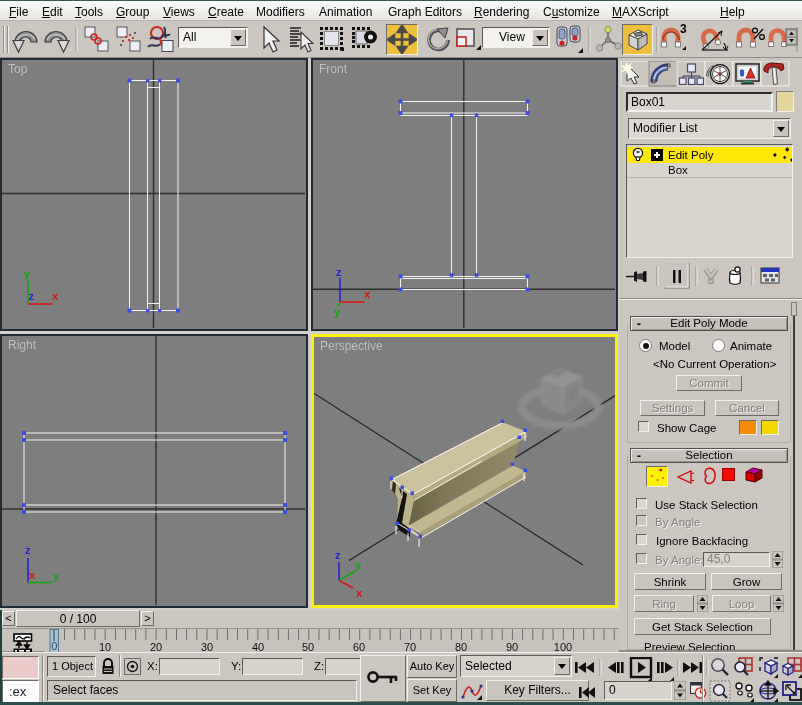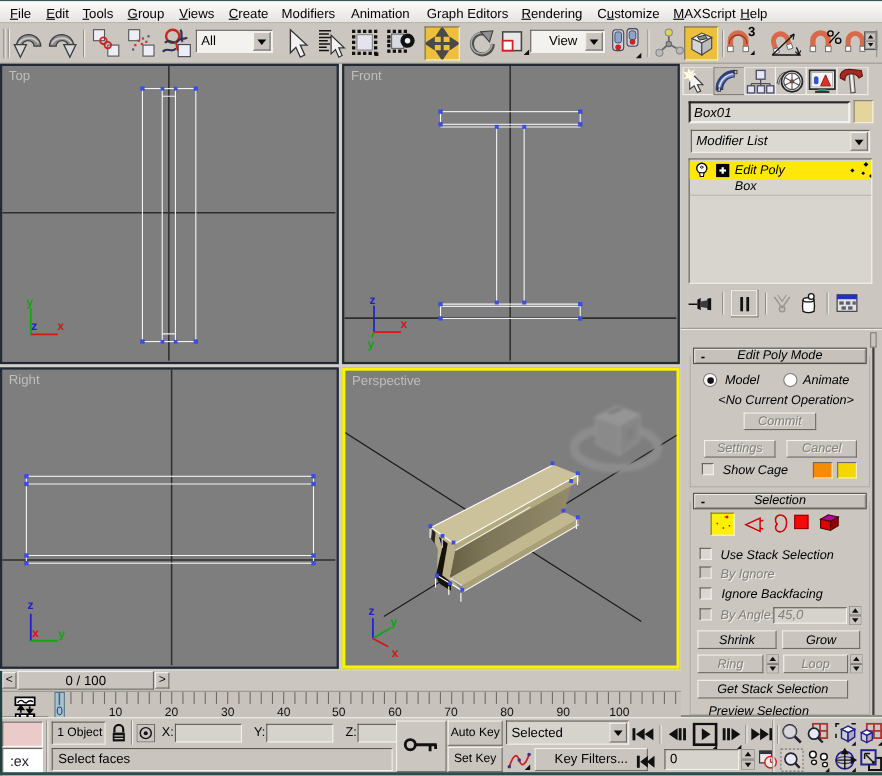--- a/index.html
+++ b/index.html
@@ -15,21 +15,21 @@
 .tbbtn-y { position:absolute; background:#EDBF3D; border:1px solid #8A8781; border-top-color:#6E6B66; border-left-color:#6E6B66; border-right-color:#F4F2EF; border-bottom-color:#F4F2EF; }
 
 .dropfield { position:absolute; background:#DCD9D3; border:1px solid #87847E; border-top-color:#5E5B57; border-left-color:#5E5B57; border-right-color:#F2F0ED; border-bottom-color:#F2F0ED; font-size:12px; color:#000; }
 .droparrow { position:absolute; right:1px; top:1px; bottom:1px; width:16px; background:#C9C5BE; border:1px solid #F2F0ED; border-right-color:#6E6B66; border-bottom-color:#6E6B66; }
 .droparrow:after { content:""; position:absolute; left:3px; top:6px; border:4px solid transparent; border-top:5px solid #000; }
 
 #vparea { left:0; top:58px; width:620px; height:552px; background:#D2CFCB; }
 .vp { position:absolute; background:#7E7E7E; border:2.5px solid #222A36; }
 .vplabel { position:absolute; left:6px; top:2px; font-size:12px; color:#BEBEBE; }
 
-#cpanel { left:619px; top:58px; width:183px; height:594px; background:#CBC7C0;font-style:italic; }
+#cpanel { left:619px; top:58px; width:183px; height:594px; background:#CBC7C0; }
 .sunken { position:absolute; background:#DAD7D1; border:1px solid #F2F0ED; border-top-color:#5E5B57; border-left-color:#5E5B57; }
 .btn { position:absolute; background:#C9C5BE; border:1px solid #F2F0ED; border-right-color:#6E6B66; border-bottom-color:#6E6B66; font-size:11.5px; color:#000; text-align:center; }
 .btn.dis { color:#83807B; text-shadow:1px 1px 0 #F0EEEB; }
 .rollhdr { position:absolute; background:#C6C2BB; border:1px solid #55534F; box-shadow:inset 1px 1px 0 #EFEDEA, inset -1px -1px 0 #97948E; font-size:11.5px; color:#000; text-align:center; height:15px; }
 .rollhdr .minus { position:absolute; left:6px; top:0px; font-size:12px; font-weight:bold; }
 .rollframe { position:absolute; border:1px solid #B0ADA6; border-top:none; }
 .ckbox { position:absolute; width:11px; height:11px; background:#DAD7D1; border:1px solid #F2F0ED; border-top-color:#5E5B57; border-left-color:#5E5B57; }
 .cklabel { position:absolute; font-size:11.5px; color:#000; white-space:nowrap; }
 .cklabel.dis { color:#83807B; text-shadow:1px 1px 0 #F0EEEB; }
 
@@ -45,21 +45,21 @@
   <span style="left:75px"><u>T</u>ools</span>
   <span style="left:116px"><u>G</u>roup</span>
   <span style="left:163px"><u>V</u>iews</span>
   <span style="left:208px"><u>C</u>reate</span>
   <span style="left:256px">Modifiers</span>
   <span style="left:319px">Animation</span>
   <span style="left:388px">Graph Editors</span>
   <span style="left:474px"><u>R</u>endering</span>
   <span style="left:543px">C<u>u</u>stomize</span>
   <span style="left:612px"><u>M</u>AXScript</span>
-  <span style="left:673px"><u>H</u>elp</span>
+  <span style="left:720px"><u>H</u>elp</span>
 </div>
 
 <div class="abs" id="toolbar">
   <div class="abs" style="left:3px;top:4px;width:2px;height:27px;border-left:1px solid #8E8B85;border-right:1px solid #F2F0ED"></div>
   <div class="abs" style="left:7px;top:4px;width:2px;height:27px;border-left:1px solid #8E8B85;border-right:1px solid #F2F0ED"></div>
   <div id="tb-icons">
     <svg class="abs" style="left:0;top:0" width="802" height="35">
 
       <g transform="translate(13,6)">
         <path d="M2 14 A11 10.5 0 0 1 24 14 L18 14 A5.5 5 0 0 0 7 14 Z" fill="#8F8F8F" stroke="#3E3E3E" stroke-width="1.2"></path>
@@ -657,21 +657,21 @@
       </svg></div>
   <div class="abs" style="left:103px;top:410px;width:13px;height:13px;background:#F50A0A;border:1px solid #900"></div>
   <div class="abs" style="left:124px;top:407px"><svg width="22" height="20">
     <path d="M3 7 L10 3 L19 5 L12 9 Z" fill="#B000B0" stroke="#500" stroke-width="1"></path>
     <path d="M3 7 L12 9 L12 17 L3 15 Z" fill="#E00000" stroke="#500" stroke-width="1"></path>
     <path d="M12 9 L19 5 L19 13 L12 17 Z" fill="#900000" stroke="#500" stroke-width="1"></path>
   </svg></div>
   <div class="ckbox" style="left:17px;top:440px"></div>
   <div class="cklabel" style="left:36px;top:441px">Use Stack Selection</div>
   <div class="ckbox" style="left:17px;top:457px;background:#CBC7C0"></div>
-  <div class="cklabel dis" style="left:36px;top:458px">By Ignore</div>
+  <div class="cklabel dis" style="left:36px;top:458px">By Angle</div>
   <div class="ckbox" style="left:17px;top:476px"></div>
   <div class="cklabel" style="left:37px;top:477px">Ignore Backfacing</div>
   <div class="ckbox" style="left:17px;top:495px;background:#CBC7C0"></div>
   <div class="cklabel dis" style="left:36px;top:496px">By Angle:</div>
   <div class="sunken" style="left:84px;top:494px;width:67px;height:15px;font-size:12px;color:#83807B;line-height:13px;padding-left:3px;background:#D6D3CD">45,0</div>
   <div class="abs" style="left:153px;top:493px;width:11px;height:17px">
     <svg width="11" height="17">
       <rect x="0" y="0" width="11" height="8" fill="#C9C5BE" stroke="#6E6B66" stroke-width="0.7"></rect>
       <rect x="0" y="9" width="11" height="8" fill="#C9C5BE" stroke="#6E6B66" stroke-width="0.7"></rect>
       <path d="M5.5 2 L8.5 6 L2.5 6 Z" fill="#111"></path>

